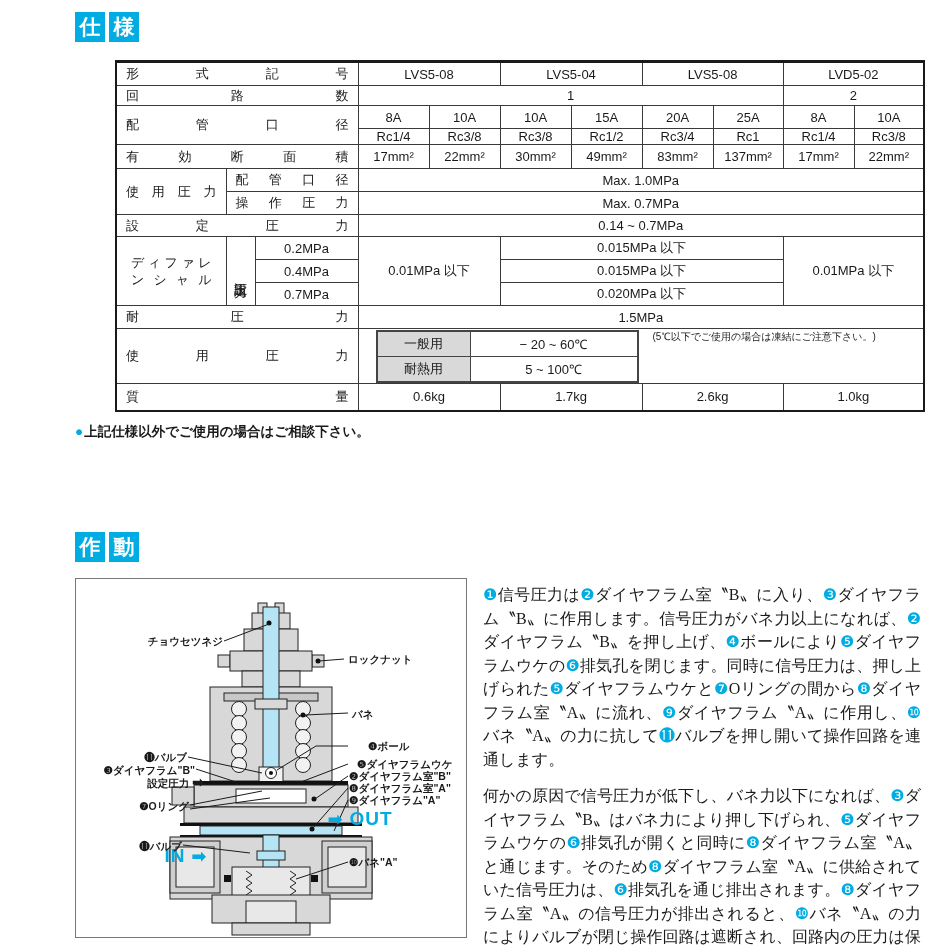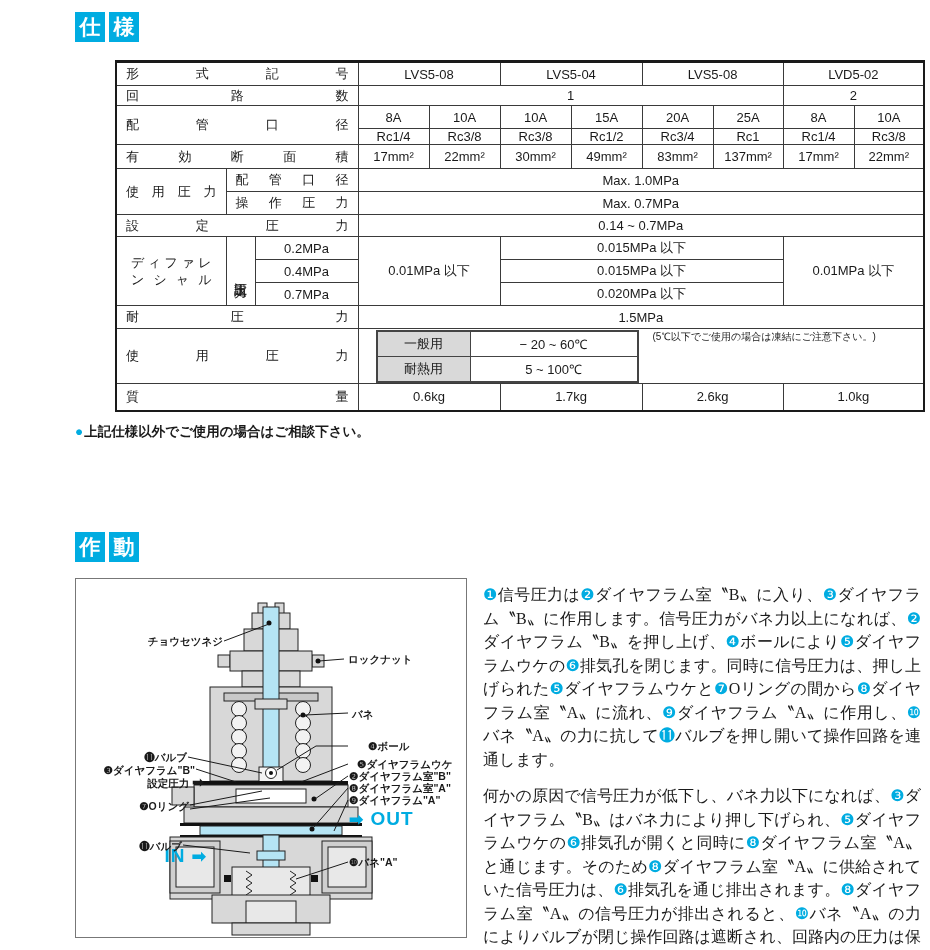--- a/index.html
+++ b/index.html
@@ -312,21 +312,21 @@
   <div class="dlab r flow" style="left:0;top:234px;width:131px;margin-top:37px;"><span>IN</span> <span class="fa">➡</span></div>
   <div class="dlab r" style="left:0;top:261px;width:106px;">⓫バルブ</div>
 
   <div class="dlab" style="left:272px;top:74px;">ロックナット</div>
   <div class="dlab" style="left:276px;top:129px;">バネ</div>
   <div class="dlab" style="left:292px;top:161px;">❹ボール</div>
   <div class="dlab" style="left:273px;top:179px;margin-left:8px;">❺ダイヤフラムウケ</div>
   <div class="dlab" style="left:273px;top:191px;">❷ダイヤフラム室"B"</div>
   <div class="dlab" style="left:273px;top:203px;">❽ダイヤフラム室"A"</div>
   <div class="dlab" style="left:273px;top:215px;">❾ダイヤフラム"A"</div>
-  <div class="dlab flow" style="left:273px;top:234px;"><span class="fa">➡</span> <span>OUT</span></div>
+  <div class="dlab flow" style="left:252px;top:234px;"><span class="fa">➡</span> <span>OUT</span></div>
   <div class="dlab" style="left:273px;top:277px;">❿バネ"A"</div>
 </div>
 
 <div class="op-text">
   <p class="rich"><span class="cnum">❶</span>信号圧力は<span class="cnum">❷</span>ダイヤフラム室〝B〟に入り、<span class="cnum">❸</span>ダイヤフラム〝B〟に作用します。信号圧力がバネ力以上になれば、<span class="cnum">❷</span>ダイヤフラム〝B〟を押し上げ、<span class="cnum">❹</span>ボールにより<span class="cnum">❺</span>ダイヤフラムウケの<span class="cnum">❻</span>排気孔を閉じます。同時に信号圧力は、押し上げられた<span class="cnum">❺</span>ダイヤフラムウケと<span class="cnum">❼</span>Oリングの間から<span class="cnum">❽</span>ダイヤフラム室〝A〟に流れ、<span class="cnum">❾</span>ダイヤフラム〝A〟に作用し、<span class="cnum">❿</span>バネ〝A〟の力に抗して<span class="cnum">⓫</span>バルブを押し開いて操作回路を連通します。</p>
   <p class="rich">何かの原因で信号圧力が低下し、バネ力以下になれば、<span class="cnum">❸</span>ダイヤフラム〝B〟はバネ力により押し下げられ、<span class="cnum">❺</span>ダイヤフラムウケの<span class="cnum">❻</span>排気孔が開くと同時に<span class="cnum">❽</span>ダイヤフラム室〝A〟と通じます。そのため<span class="cnum">❽</span>ダイヤフラム室〝A〟に供給されていた信号圧力は、<span class="cnum">❻</span>排気孔を通じ排出されます。<span class="cnum">❽</span>ダイヤフラム室〝A〟の信号圧力が排出されると、<span class="cnum">❿</span>バネ〝A〟の力によりバルブが閉じ操作回路は遮断され、回路内の圧力は保持されます。</p>
 
 </div>
 
 </body></html>

